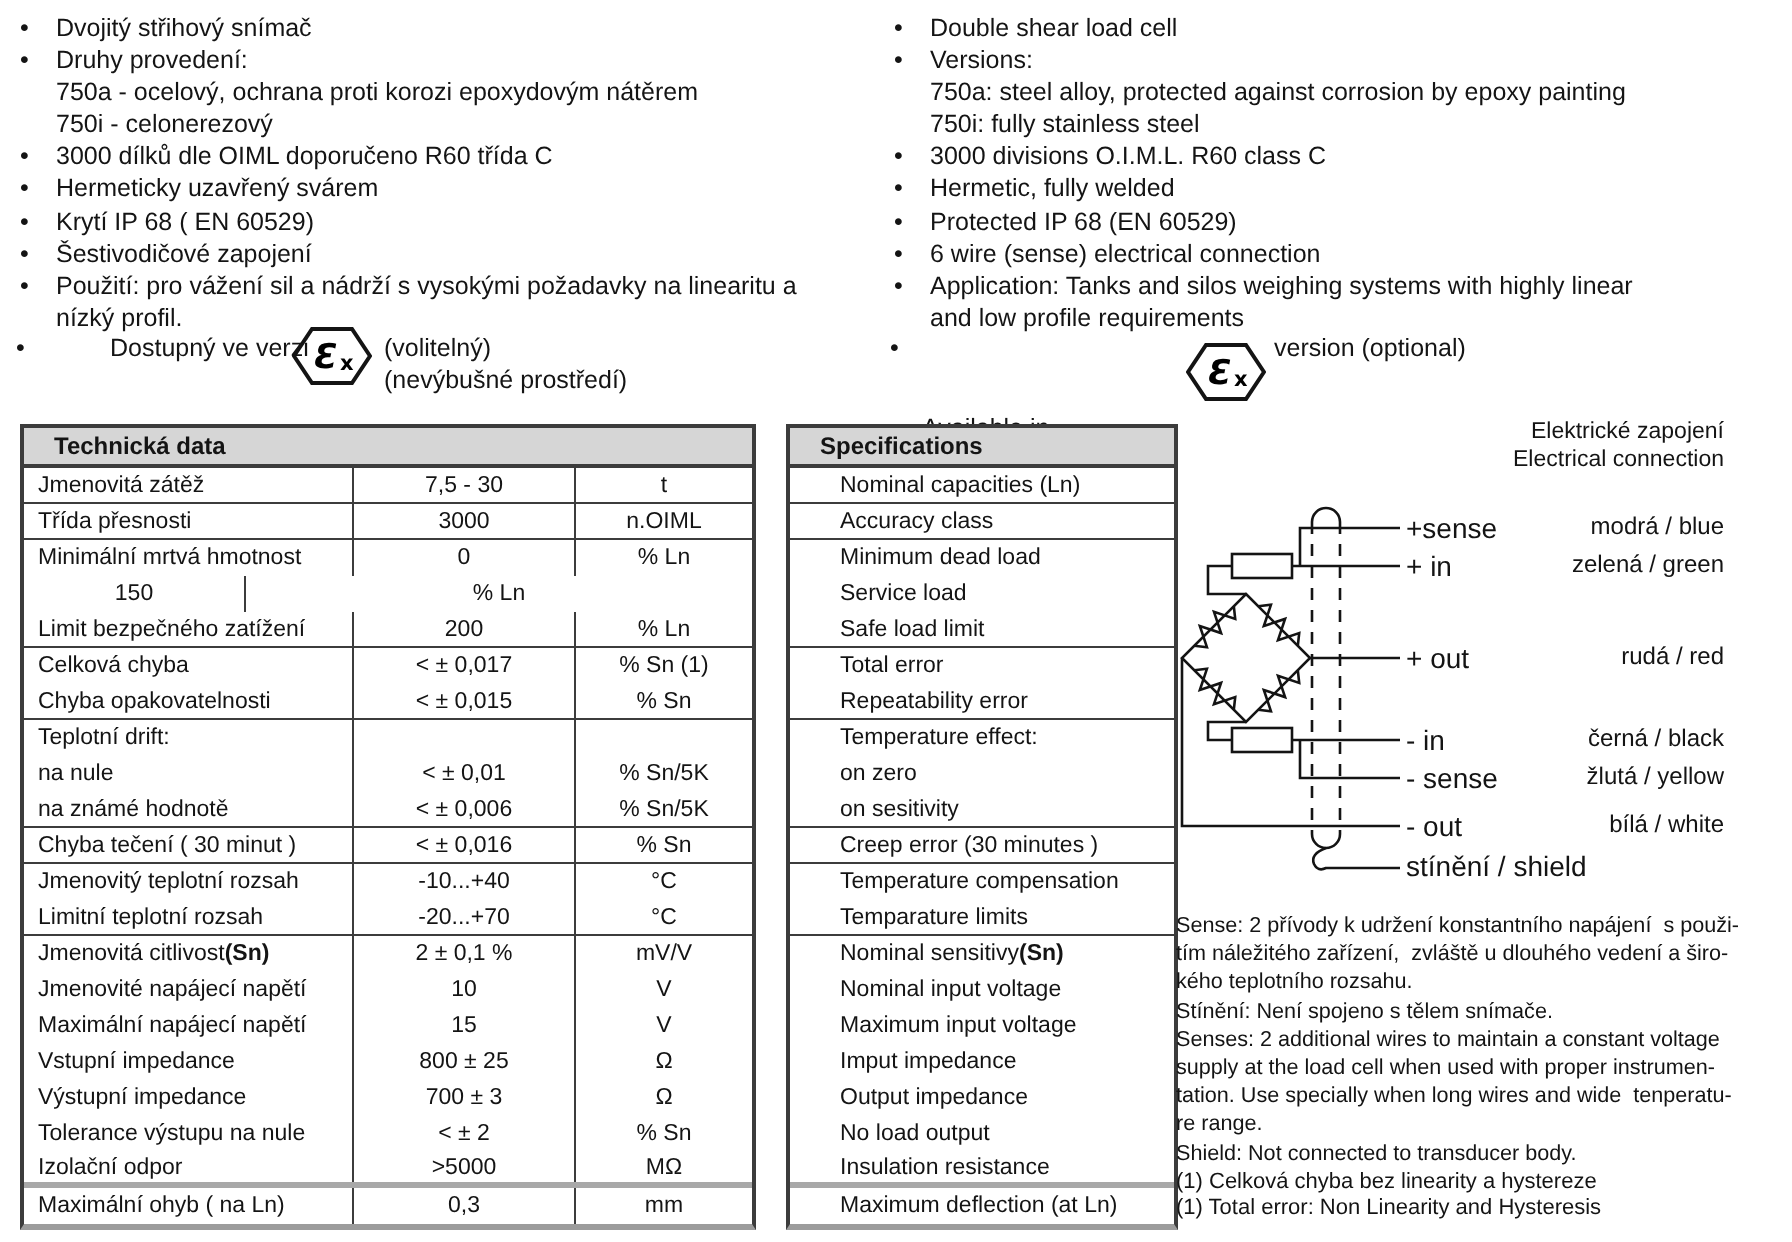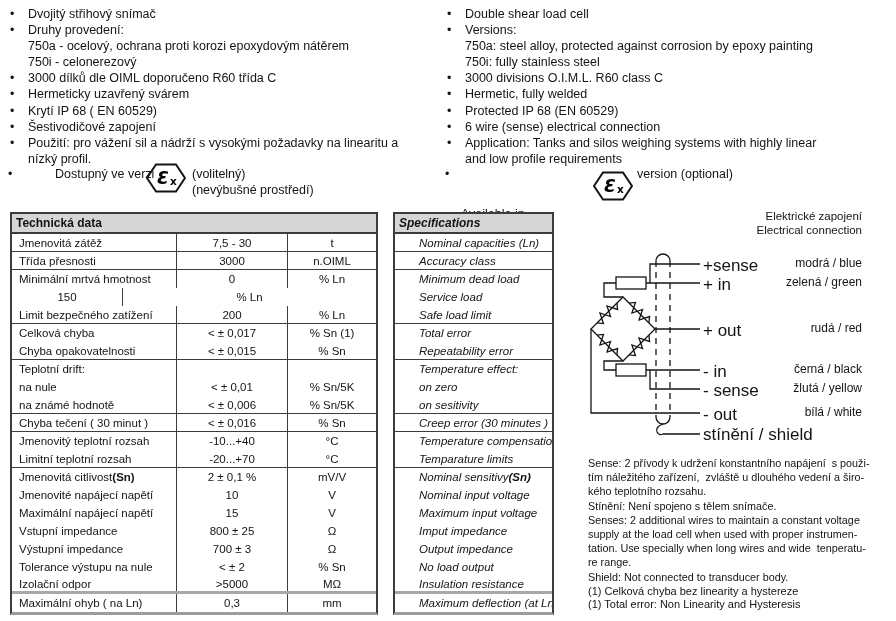--- a/index.html
+++ b/index.html
@@ -9,35 +9,35 @@
   .bullets{position:absolute;font-size:12.5px;line-height:16.1px;white-space:nowrap;}
   .b-line{display:flex;}
   .b-dot{display:inline-block;width:18px;text-align:left;padding-left:2px;}
   
   .ex-row{position:absolute;height:40px;font-size:12.5px;}
   .ex-row span{position:absolute;white-space:nowrap;}
   .hex-svg{position:absolute;}
   
   .tbl{position:absolute;box-sizing:border-box;border:2px solid #3c3c3c;border-bottom:3px solid #9c9c9c;background:#fff;}
   .t-head{box-sizing:border-box;height:20px;line-height:18px;background:#d6d6d6;
-          border-bottom:2px solid #3c3c3c;font-weight:bold;font-size:12px;padding-left:4px;}
+          border-bottom:2px solid #3c3c3c;font-weight:bold;font-size:12px;padding-left:15px;}
   .t-row{display:flex;box-sizing:border-box;height:18px;align-items:center;font-size:11.5px;}
   .t-row.sep{border-bottom:1.5px solid #3c3c3c;}
   .t-row.sep-grey{border-bottom:3px solid #a8a8a8;}
   .c1{box-sizing:border-box;width:165px;padding-left:7px;border-right:1.5px solid #3c3c3c;
       height:100%;display:flex;align-items:center;white-space:nowrap;overflow:hidden;}
   .c2{box-sizing:border-box;width:111px;border-right:1.5px solid #3c3c3c;height:100%;
       display:flex;align-items:center;justify-content:center;white-space:nowrap;}
   .c3{box-sizing:border-box;flex:1;height:100%;display:flex;align-items:center;justify-content:center;white-space:nowrap;}
-  .c4{box-sizing:border-box;width:100%;padding-left:24px;height:100%;display:flex;align-items:center;white-space:nowrap;overflow:hidden;}
+  .c4{box-sizing:border-box;width:100%;padding-left:13px;height:100%;display:flex;align-items:center;white-space:nowrap;overflow:hidden;margin-left:12px;}
   
   .diagram{position:absolute;left:588px;top:205px;width:308px;height:270px;}
   .diag-title{position:absolute;left:104px;top:4px;width:170px;text-align:right;
               font-size:11.5px;line-height:14px;white-space:nowrap;}
-  .wire-label{position:absolute;left:115px;font-size:17px;white-space:nowrap;}
+  .wire-label{position:absolute;left:115px;font-size:14px;white-space:nowrap;}
   .color-label{position:absolute;left:150px;width:124px;text-align:right;font-size:12px;white-space:nowrap;}
   
   .notes{position:absolute;left:588px;top:456px;width:308px;font-size:10.8px;line-height:14.2px;}
   .note-line{white-space:pre;}
   .footnotes{position:absolute;left:588px;top:585px;font-size:11px;line-height:12.5px;white-space:nowrap;}
   svg{display:block;}
 </style>
 </head>
 <body>
 
@@ -254,21 +254,21 @@
           <div class="c3">MΩ</div>
         </div>
         <div class="t-row">
           <div class="c1">Maximální ohyb ( na Ln)</div>
           <div class="c2">0,3</div>
           <div class="c3">mm</div>
         </div>
       </div>
   </div>
 
-  <div class="tbl" style="left:393px;top:212px;width:161px;font-style:italic;">
+  <div class="tbl" style="left:393px;top:212px;width:196px;">
     <div class="t-head">Specifications</div>
     <div id="spec-rows">
         <div class="t-row sep">
           <div class="c4">Nominal capacities (Ln)</div>
         </div>
         <div class="t-row sep">
           <div class="c4">Accuracy class</div>
         </div>
         <div class="t-row">
           <div class="c4">Minimum dead load</div>

